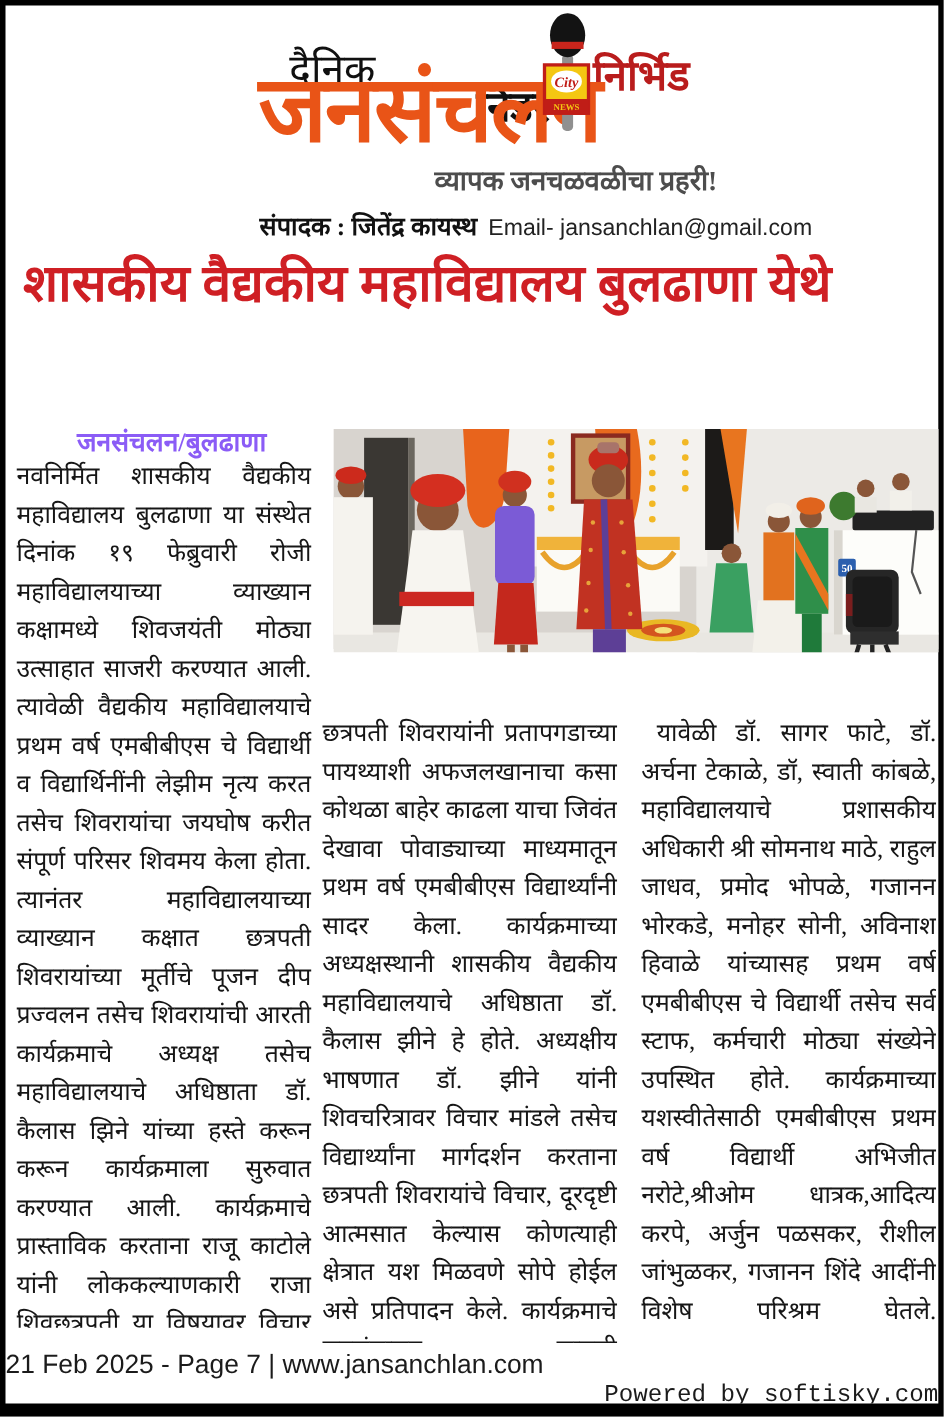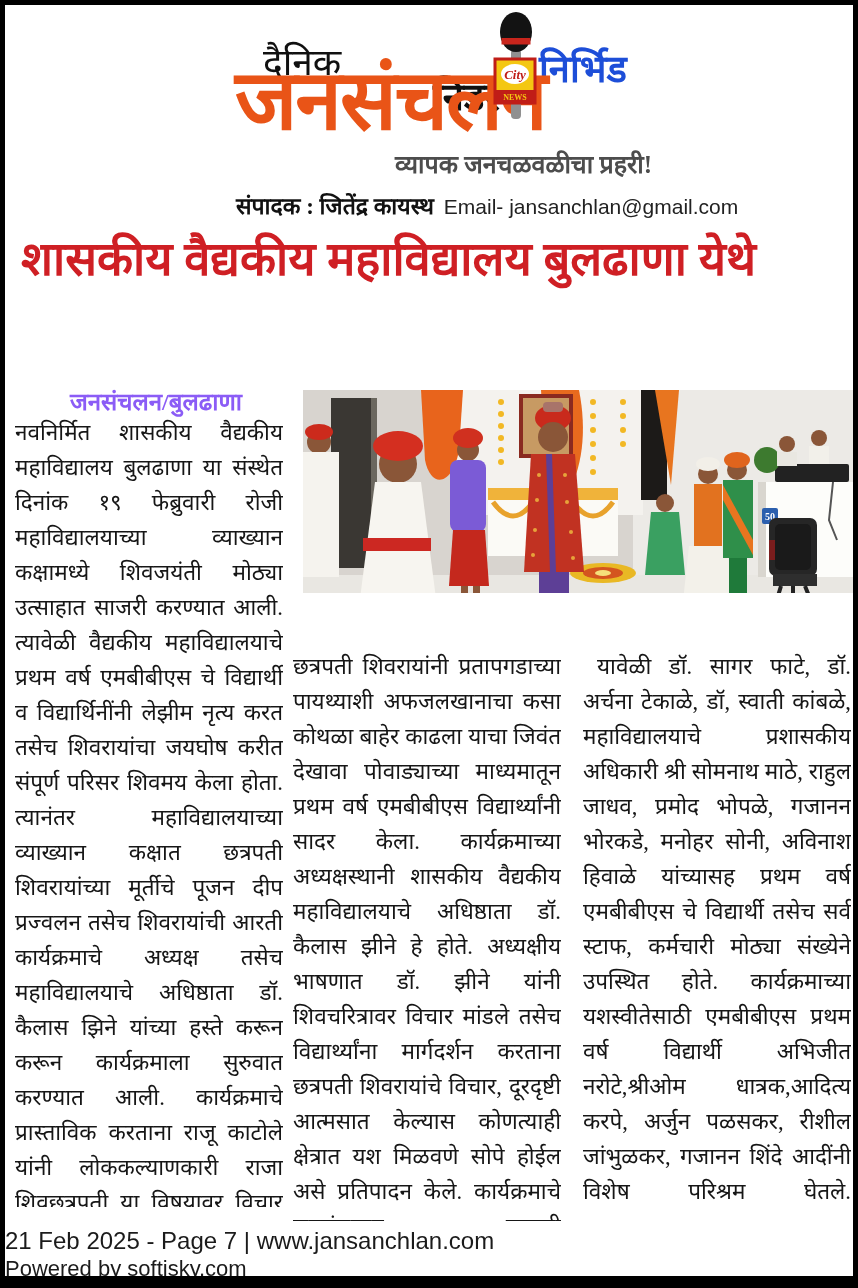--- a/index.html
+++ b/index.html
@@ -6,21 +6,21 @@
   .page {
     position:relative; width:858px; height:1288px; box-sizing:border-box;
     background:#ffffff; overflow:hidden;
     border-left:5px solid #000; border-right:5px solid #000;
     border-top:5px solid #000; border-bottom:12px solid #000;
     font-family:"Liberation Serif","DejaVu Serif",serif;
   }
   
   .m-daily    { position:absolute; left:258px; top:30px;  font-size:37px; font-weight:normal; color:#101010; }
   .m-nidar    { position:absolute; left:428px; top:36px;  font-size:38px; font-weight:bold; color:#101010;margin-top:28px; }
-  .m-nirbhid  { position:absolute; left:534px; top:36px;  font-size:38px; font-weight:bold; color:#1d4ed8; }
+  .m-nirbhid  { position:absolute; left:534px; top:36px;  font-size:38px; font-weight:bold; color:#b91c1c; }
   .m-mic      { position:absolute; left:487px; top:6px; z-index:3; }
   .m-logo     { position:absolute; left:230px; top:48px;  font-size:84px; font-weight:bold;
                 color:#e95417; line-height:1.15; letter-spacing:-2px; white-space:nowrap; z-index:1; }
   .m-tagline  { position:absolute; left:390px; top:141px; font-size:25px; font-weight:bold;
                 color:#4d4d4d; z-index:4; white-space:nowrap;
                 text-shadow:0 0 2px #fff,0 0 2px #fff; }
   .m-editor   { position:absolute; left:231px; top:184px; font-size:23px; font-weight:bold;
                 color:#111; white-space:nowrap; }
   .m-email    { font-weight:normal; font-family:"Liberation Sans","DejaVu Sans",sans-serif;
                 font-size:21px; color:#222; margin-left:10px; }
@@ -33,22 +33,22 @@
   .col { position:absolute; text-align:justify; text-align-last:justify;
          font-size:22.5px; line-height:35px; color:#161616; overflow:hidden; }
   .col p { margin:0; }
   .col1 { left:10px;  top:410px; width:268px; height:792px; }
   .col2 { left:288px; top:644px; width:268px; height:572px; }
   .col3 { left:578px; top:644px; width:268px; height:572px; }
   .photo { position:absolute; left:298px; top:385px; width:560px; height:203px; overflow:hidden; }
   
   .footer1 { position:absolute; top:1222px; left:0; right:0; text-align:left;
              font-family:"Liberation Sans","DejaVu Sans",sans-serif; font-size:24px; color:#1b1b1b; }
-  .footer2 { position:absolute; top:1251px; left:0; right:0; text-align:left;
-             font-family:Liberation Sans, sans-serif; font-size:22px; color:#1b1b1b; }
+  .footer2 { position:absolute; top:1251px; left:0; right:0; text-align:right;
+             font-family:Liberation Mono, monospace; font-size:22px; color:#1b1b1b; }
 </style>
 </head>
 <body>
 
 <div class="page">
 
   <div>
     <div class="m-daily">दैनिक</div>
     <div class="m-nidar">निडर</div>
     <div class="m-nirbhid">निर्भिड</div>

